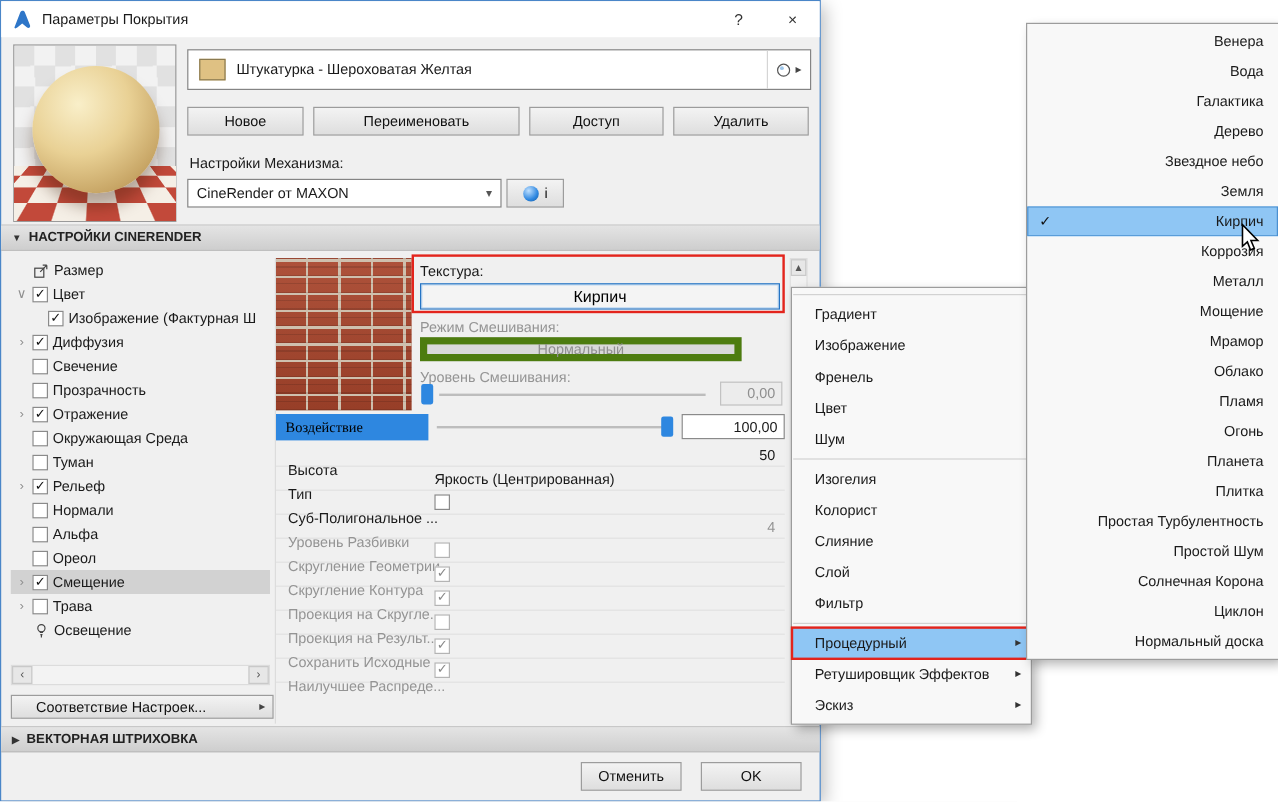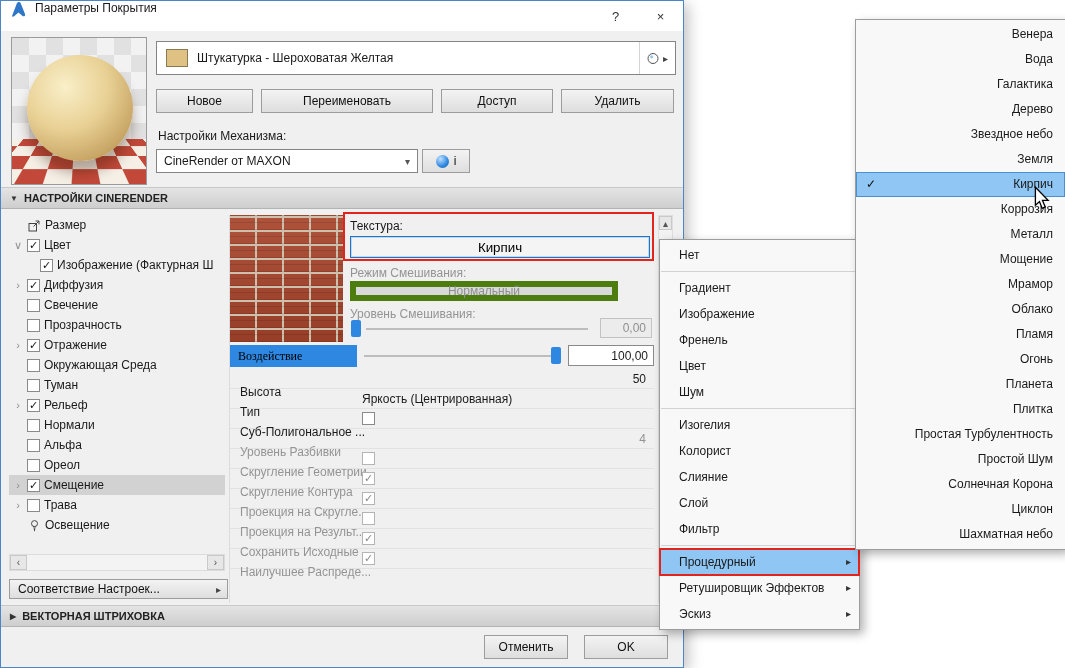--- a/index.html
+++ b/index.html
@@ -3,21 +3,21 @@
 <meta charset="utf-8">
 <style>
   *{margin:0;padding:0;box-sizing:border-box;}
   html,body{background:#fff;}
   body{font-family:"Liberation Sans",sans-serif;font-size:12px;color:#1a1a1a;}
   .canvas{position:relative;width:1065px;height:668px;background:#fff;overflow:hidden;}
 
   
   .dialog{position:absolute;left:0;top:0;width:684px;height:668px;background:#f0f0f0;
           border:1px solid var(--win-border,#4a86c8);box-shadow:4px 4px 14px rgba(0,0,0,.25);}
-  .titlebar{position:absolute;left:0;top:0;width:100%;height:30px;background:#fff;display:flex;}
+  .titlebar{position:absolute;left:0;top:0;width:100%;height:30px;background:#fff;display:flex;align-items:center;}
   .app-icon{margin-left:9px;width:17px;height:17px;flex:0 0 auto;}
   .title{margin-left:8px;}
   .tb-btn{width:45px;height:30px;display:flex;align-items:center;justify-content:center;font-size:13px;color:#333;}
   .tb-help{margin-left:auto;}
 
   .preview{position:absolute;left:10px;top:36px;width:136px;height:148px;border:1px solid #9a9a9a;overflow:hidden;background:#e9e9e9;}
   .pv-wall{position:absolute;inset:0;background:conic-gradient(#f2f2f2 25%,#e1e1e1 0 50%,#f2f2f2 0 75%,#e1e1e1 0) 0 0/34px 34px;}
   .pv-floor{position:absolute;left:-40%;right:-40%;bottom:-24%;height:78%;
             background:conic-gradient(#f5efe6 25%,#c2493a 0 50%,#f5efe6 0 75%,#c2493a 0) 0 0/46px 46px;
             transform:perspective(130px) rotateX(56deg);}
@@ -51,21 +51,21 @@
   
   .tree{position:absolute;left:8px;top:214px;width:216px;}
   .tree-row{display:flex;align-items:center;height:20px;gap:4px;padding-left:4px;white-space:nowrap;overflow:hidden;}
   .tree-row.sel{background:#d2d2d2;}
   .expander{width:10px;flex:0 0 auto;color:#8f8f8f;font-size:11px;text-align:center;line-height:10px;}
   .cb{width:13px;height:13px;flex:0 0 auto;border:1px solid #8a8a8a;background:#fff;font-size:11px;line-height:11px;text-align:center;color:#111;}
   .cb.dis{border-color:#b4b4b4;color:#8a8a8a;}
   .tree-ico{width:14px;height:14px;flex:0 0 auto;display:flex;align-items:center;justify-content:center;}
   .hscroll{position:absolute;left:8px;top:553px;width:216px;height:17px;background:#f3f3f3;border:1px solid #dcdcdc;display:flex;justify-content:space-between;}
   .sc-btn{width:17px;height:15px;background:#e7e7e7;border:1px solid #c9c9c9;display:flex;align-items:center;justify-content:center;font-size:10px;color:#555;}
-  .match-btn{position:absolute;left:8px;top:578px;width:219px;height:20px;justify-content:flex-start;padding:0 6px 0 8px;}
+  .match-btn{position:absolute;left:8px;top:578px;width:219px;height:20px;justify-content:flex-start;padding:0 6px 0 20px;}
   .match-btn .arr{margin-left:auto;font-size:10px;color:#444;}
 
   
   .panel{position:absolute;left:228px;top:214px;width:428px;height:388px;border-left:1px solid #dcdcdc;}
   .brick{position:absolute;left:0;top:0;width:113px;height:127px;background-color:#a8452c;
          background-image:
            repeating-linear-gradient(0deg, rgba(0,0,0,.12) 0 1px, transparent 1px 7px),
            repeating-linear-gradient(0deg, transparent 0 12px, #cfc0ae 12px 14px),
            repeating-linear-gradient(90deg, transparent 0 25px, #cfc0ae 25px 27px),
            linear-gradient(rgba(255,255,255,.07),rgba(0,0,0,.10));}
@@ -353,21 +353,20 @@
       <span>ВЕКТОРНАЯ ШТРИХОВКА</span>
     </div>
 
     <button class="btn footer-btn btn-cancel">Отменить</button>
     <button class="btn footer-btn btn-ok">OK</button>
   </div>
 
   <div class="red-frame"></div>
 
   <div class="menu ctx-menu" id="context-menu">
-      <div class="mi ctx"><span>Нет</span></div>
       <div class="menu-sep"></div>
       <div class="mi ctx"><span>Градиент</span></div>
       <div class="mi ctx"><span>Изображение</span></div>
       <div class="mi ctx"><span>Френель</span></div>
       <div class="mi ctx"><span>Цвет</span></div>
       <div class="mi ctx"><span>Шум</span></div>
       <div class="menu-sep"></div>
       <div class="mi ctx"><span>Изогелия</span></div>
       <div class="mi ctx"><span>Колорист</span></div>
       <div class="mi ctx"><span>Слияние</span></div>
@@ -393,19 +392,19 @@
       <div class="mi sub"><span>Мрамор</span></div>
       <div class="mi sub"><span>Облако</span></div>
       <div class="mi sub"><span>Пламя</span></div>
       <div class="mi sub"><span>Огонь</span></div>
       <div class="mi sub"><span>Планета</span></div>
       <div class="mi sub"><span>Плитка</span></div>
       <div class="mi sub"><span>Простая Турбулентность</span></div>
       <div class="mi sub"><span>Простой Шум</span></div>
       <div class="mi sub"><span>Солнечная Корона</span></div>
       <div class="mi sub"><span>Циклон</span></div>
-      <div class="mi sub"><span>Шахматная небо</span></div>
+      <div class="mi sub"><span>Нормальный доска</span></div>
     </div>
 
   <svg class="cursor" width="16" height="24" viewBox="0 0 13 20">
     <path d="M1,1 L1,16 L4.4,13 L6.6,18.6 L9.2,17.4 L6.9,12 L11.6,12 Z" fill="#fff" stroke="#000" stroke-width="1.1"></path>
   </svg>
 </div>
 
 </body></html>

